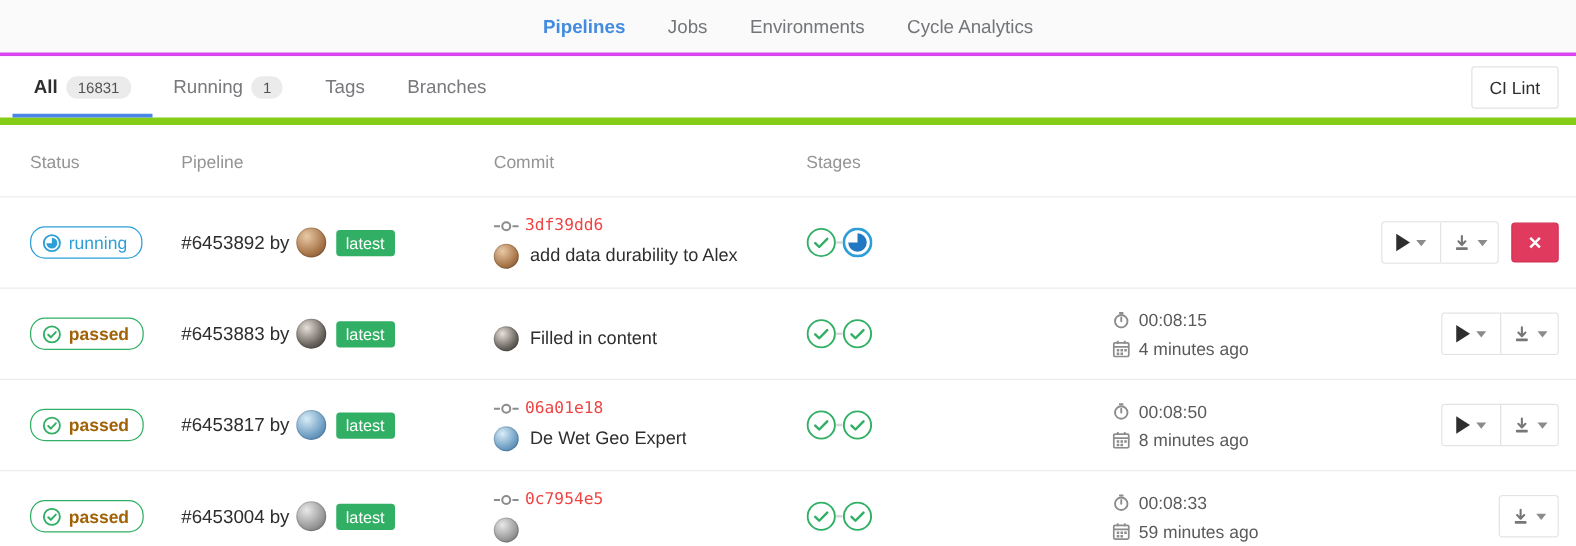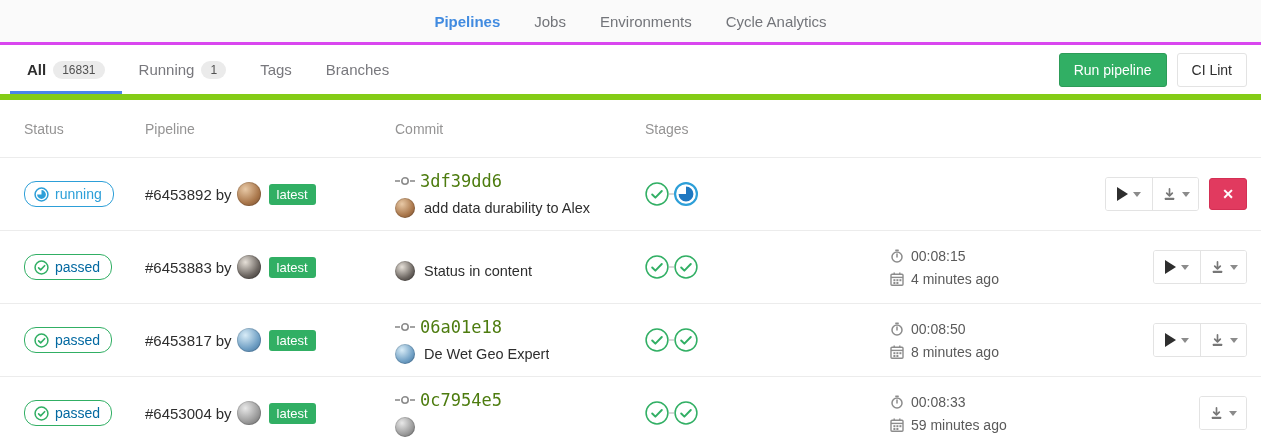--- a/index.html
+++ b/index.html
@@ -33,41 +33,41 @@
   .c-status { width:121px; }
   .c-pipeline { width:250px; }
   .c-commit { width:250px; }
   .c-stages { width:245px; }
   .c-time { width:200px; }
   .c-actions { flex:1; display:flex; justify-content:flex-end; align-items:center; padding-right:14px; }
 
   
   .status-badge { display:inline-flex; align-items:center; gap:6px; font-size:14px;
     border:1px solid; border-radius:12px; padding:4px 11px 4px 9px; text-decoration:none; cursor:pointer; background:#fff; }
-  .status-passed { color:#0369a1; border-color:#31af64; }
+  .status-passed { color:#a16207; border-color:#31af64;font-weight:bold; }
   .status-running { color:#2d9fd8; border-color:#2d9fd8; }
 
   
   .pline { display:flex; align-items:center; font-size:15px; }
   .pid { color:#2e2e2e; text-decoration:none; cursor:pointer; }
   .by { margin:0 5px 0 4px; }
   .avatar { border-radius:50%; display:inline-block; flex:0 0 auto; cursor:pointer;
     box-shadow: inset 0 0 0 1px rgba(0,0,0,.12); }
   .av24 { width:24px; height:24px; }
   .av20 { width:20px; height:20px; }
   .av-r1 { background: radial-gradient(circle at 35% 30%, #e8c9a6, #a9764a 60%, #6e472a); }
   .av-r2 { background: radial-gradient(circle at 35% 30%, #e6e0d8, #6b6560 60%, #2e2b29); }
   .av-r3 { background: radial-gradient(circle at 35% 30%, #d8ecf7, #6f9fc4 60%, #3c6b94); }
   .av-r4 { background: radial-gradient(circle at 35% 30%, #e8e8e8, #9a9a9a 60%, #5f5f5f); }
   .tag-badge { background:#31af64; color:#fff; font-size:13px; border-radius:3px;
     padding:3px 8px; margin-left:8px; cursor:pointer; }
 
   
   .commit-line1 { display:flex; align-items:center; gap:5px; }
-  .sha { font-family:"DejaVu Sans Mono", monospace; font-size:17px; color:#4d7c0f;
+  .sha { font-family:"DejaVu Sans Mono", monospace; font-size:13px; color:#ef4444;
     text-decoration:none; cursor:pointer; }
   .commit-line2 { display:flex; align-items:center; gap:9px; margin-top:7px; }
   .commit-msg { font-size:14.5px; color:#2e2e2e; text-decoration:none; white-space:nowrap;
     overflow:hidden; text-overflow:ellipsis; max-width:205px; cursor:pointer; }
 
   
   .stages-wrap { display:flex; align-items:center; }
   .stage-connector { width:5px; height:2px; background:#d8d8d8; }
   .stage { cursor:pointer; display:inline-flex; }
 
@@ -108,21 +108,20 @@
     <span>Running</span>
     <span class="count-badge">1</span>
   </div>
   <div class="tab">
     <span>Tags</span>
   </div>
   <div class="tab">
     <span>Branches</span>
   </div>
   <div class="tabbar-actions">
-    <button class="btn btn-green">Run pipeline</button>
     <button class="btn btn-white">CI Lint</button>
   </div>
 </div>
 
 <div class="thead">
   <div class="c-status">Status</div>
   <div class="c-pipeline">Pipeline</div>
   <div class="c-commit">Commit</div>
   <div class="c-stages">Stages</div>
 </div>
@@ -219,21 +218,21 @@
     <div class="pline">
       <a class="pid">#6453883</a>
       <span class="by">by</span>
       <span class="avatar av24 av-r2"></span>
       <span class="tag-badge">latest</span>
     </div>
   </div>
   <div class="c-commit">
     <div class="commit-line2">
       <span class="avatar av20 av-r2"></span>
-      <a class="commit-msg">Status in content</a>
+      <a class="commit-msg">Filled in content</a>
     </div>
   </div>
   <div class="c-stages">
     <div class="stages-wrap">
       <span class="stage">
         <svg width="24" height="24" viewBox="0 0 22 22">
             <circle cx="11" cy="11" r="10" fill="#fff" stroke="#31af64" stroke-width="1.4"></circle>
             <path d="M6.6 11.4 l2.9 2.9 5.9-6" fill="none" stroke="#31af64" stroke-width="1.8" stroke-linecap="round" stroke-linejoin="round"></path>
           </svg>
       </span>

